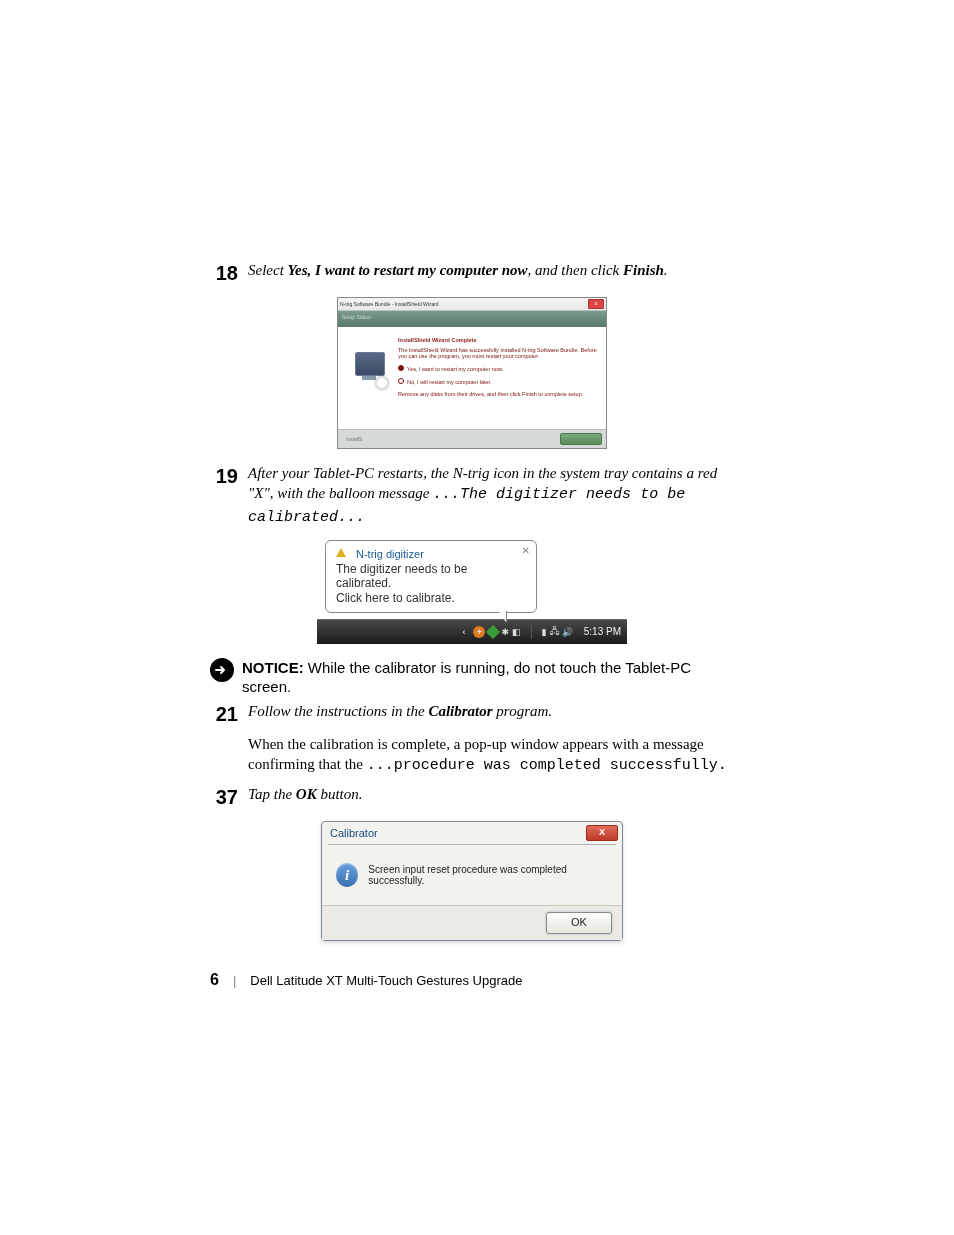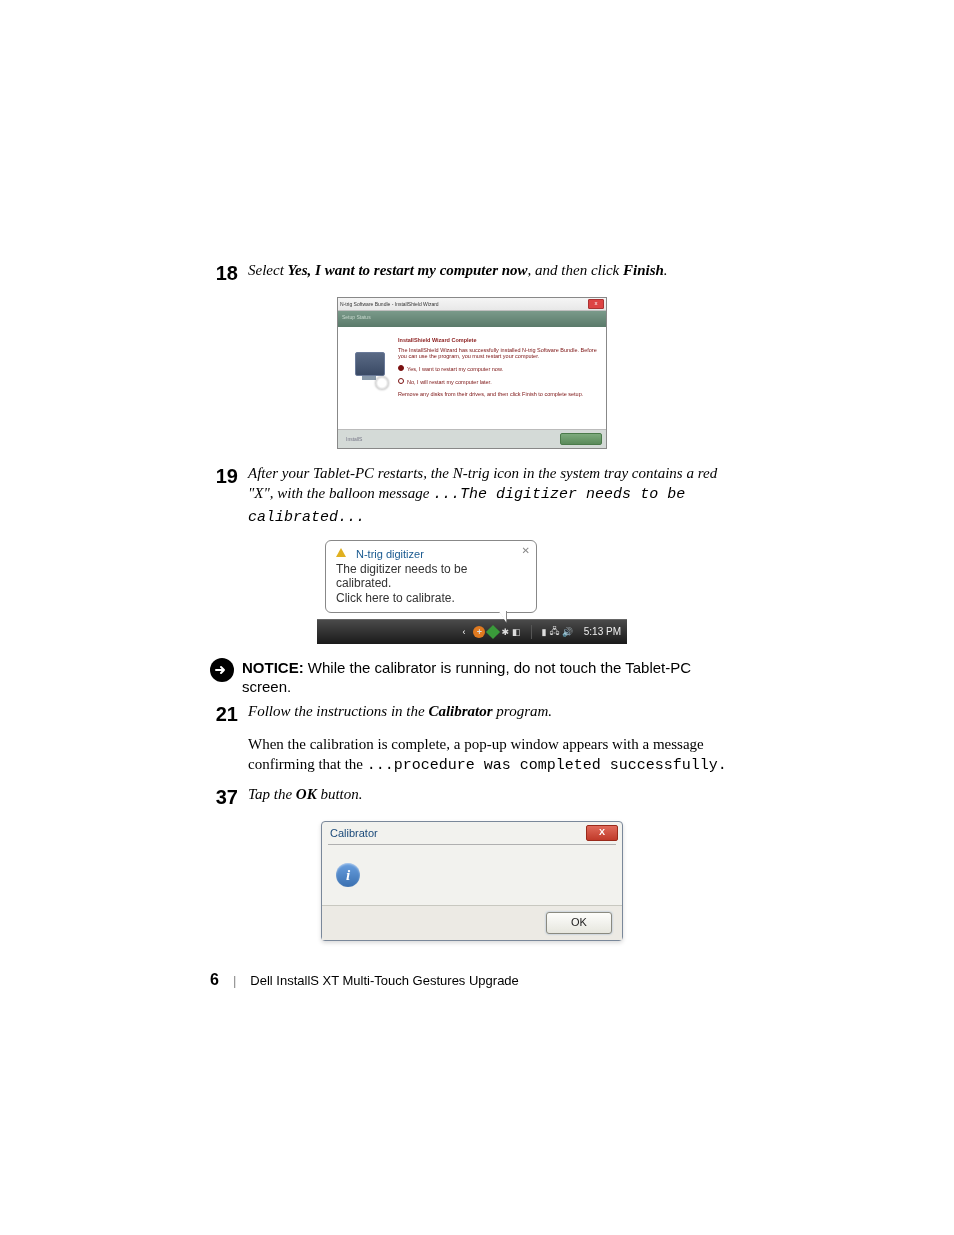--- a/index.html
+++ b/index.html
@@ -466,26 +466,27 @@
 
   <div class="figure">
     <div class="calib">
       <div class="calib-titlebar">
         <div class="calib-title">Calibrator</div>
         <div class="calib-close">X</div>
       </div>
       <div class="calib-divider"></div>
       <div class="calib-body">
         <div class="info-icon">i</div>
+        <div class="calib-msg">Screen input reset procedure was completed successfully.</div>
       </div>
       <div class="calib-footer">
         <div class="calib-ok">OK</div>
       </div>
     </div>
   </div>
 
   <div class="footer">
     <span class="footer-page">6</span>
     <span class="footer-sep">|</span>
-    <span>Dell InstallS XT Multi-Touch Gestures Upgrade</span>
+    <span>Dell Latitude XT Multi-Touch Gestures Upgrade</span>
   </div>
 
 </div>
 
 </body></html>

